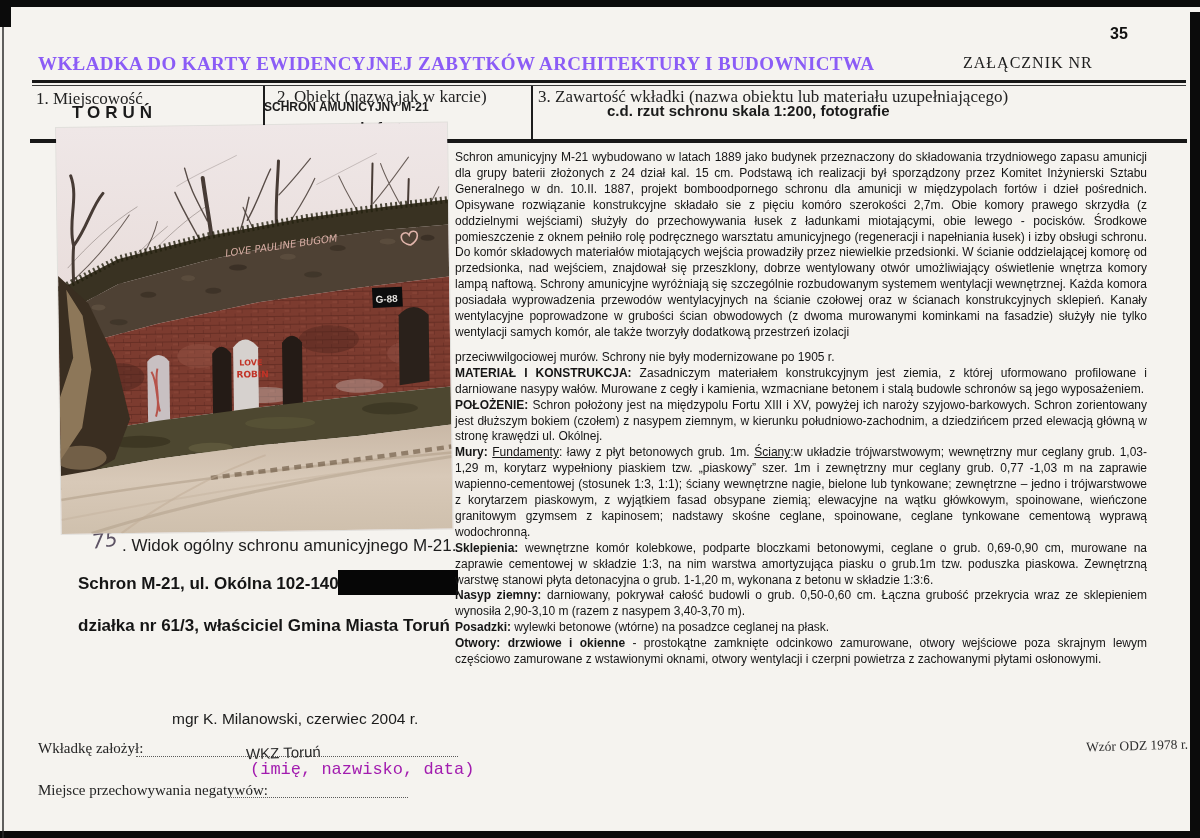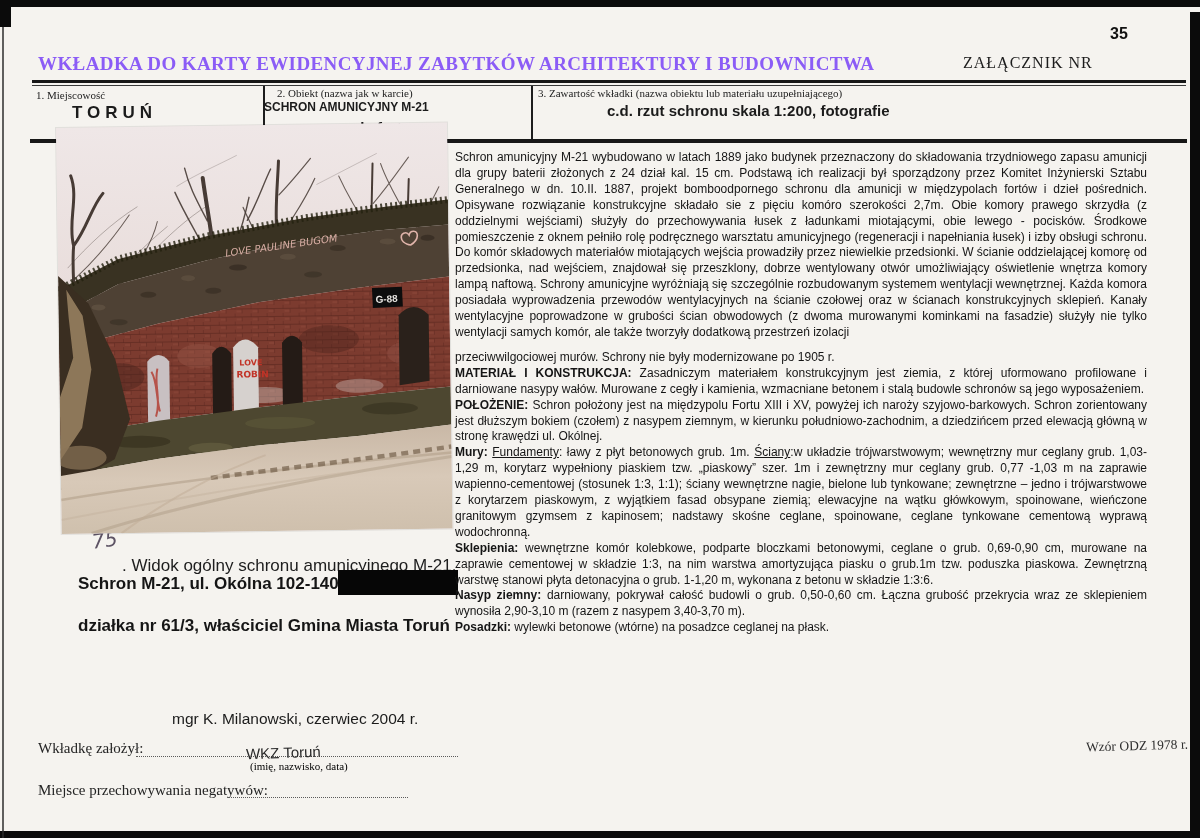--- a/index.html
+++ b/index.html
@@ -9,40 +9,40 @@
     font-family:"Liberation Serif", serif;color:#1a1a1a;
   }
   .abs{position:absolute;}
   
   .edge{background:#0b0b0b;}
   
   .doc-title{font-family:"Liberation Serif",serif;font-weight:bold;font-size:19px;letter-spacing:.4px;color:#8b5cf6;white-space:nowrap;}
   .zalacznik{font-family:"Liberation Serif",serif;font-size:16px;letter-spacing:1px;color:#1c1c1c;}
   .pageno{font-family:"Liberation Sans",sans-serif;font-weight:bold;font-size:16px;color:#111;}
   .rule{background:#171717;}
-  .field-label{font-family:"Liberation Serif",serif;font-size:11px;color:#222;white-space:nowrap;}
+  .field-label{font-family:"Liberation Serif",serif;font-size:17px;color:#222;white-space:nowrap;}
   .typed{font-family:"Liberation Sans",sans-serif;font-weight:bold;color:#1b1b1b;white-space:nowrap;}
   
   .article{
     font-family:"Liberation Sans",sans-serif;font-size:12px;line-height:15.9px;
     text-align:justify;color:#151515;width:692px;
   }
   .article p{margin:0;}
   .article .gap{margin-top:9px;}
   .article b{font-weight:bold;}
   .article .u{text-decoration:underline;margin-top:13px;}
   
   .handnum{font-family:"DejaVu Sans",sans-serif;font-size:20px;color:#5d5364;transform:rotate(-8deg);font-style:italic;}
   .photo-caption{font-family:"Liberation Sans",sans-serif;font-size:17px;color:#1d1d1d;white-space:nowrap;}
   .bold-cap{font-family:"Liberation Sans",sans-serif;font-weight:bold;font-size:17px;color:#151515;white-space:nowrap;}
   .author{font-family:"Liberation Sans",sans-serif;font-size:15.5px;color:#1b1b1b;white-space:nowrap;}
   .footer-label{font-family:"Liberation Serif",serif;font-size:15px;color:#242424;white-space:nowrap;}
   .dotted{border-bottom:1.6px dotted #5a5a5a;height:0;}
   .founder-value{font-family:"Liberation Sans",sans-serif;font-size:15px;color:#2a2a2a;transform:rotate(-2deg);white-space:nowrap;}
-  .hint{font-family:Liberation Serif, serif;font-size:11px;color:#000000;white-space:nowrap;}
+  .hint{font-family:Liberation Mono, monospace;font-size:17px;color:#a21caf;white-space:nowrap;}
   .wzor{font-family:"Liberation Serif",serif;font-size:13.5px;color:#2f2f2f;transform:rotate(-1.6deg);white-space:nowrap;}
   .vline{background:#1d1d1d;width:1.6px;}
   
   .photo-frame{
     width:391px;height:406px;transform:rotate(-0.8deg);transform-origin:top left;
     overflow:hidden;box-shadow:0 0 0 1px rgba(0,0,0,.08);background:#ece3e3;z-index:3;
   }
   .redaction{background:#060606;}
 </style>
 </head>
@@ -176,21 +176,21 @@
     <path d="M0,372 C120,354 260,340 391,330" stroke="#b2a08b" stroke-width="2.5" opacity=".6"></path>
     <path d="M30,406 C140,372 300,346 391,334" stroke="#ab9883" stroke-width="3" opacity=".45"></path>
     <path d="M150,352 C220,344 300,336 391,324" stroke="#6e5a45" stroke-width="4.5" stroke-dasharray="7 5" opacity=".65"></path>
     <path d="M60,406 C110,370 160,346 205,330" stroke="#bfac96" stroke-width="2" opacity=".5"></path>
     <path d="M0,392 C90,376 190,360 290,348" stroke="#c4b29d" stroke-width="2" opacity=".45"></path>
   </g>
 </svg>
 </div>
 
 <div class="abs handnum" style="left:92px;top:528px;">75</div>
-<div class="abs photo-caption" style="left:122px;top:536px;margin-top:20px;">. Widok ogólny schronu amunicyjnego M-21.</div>
+<div class="abs photo-caption" style="left:122px;top:536px;">. Widok ogólny schronu amunicyjnego M-21.</div>
 
 <div class="abs bold-cap" style="left:78px;top:574px;">Schron M-21, ul. Okólna 102-140,</div>
 <div class="abs redaction" style="left:338px;top:570px;width:120px;height:25px;"></div>
 <div class="abs bold-cap" style="left:78px;top:616px;">działka nr 61/3, właściciel Gmina Miasta Toruń</div>
 
 <div class="abs author" style="left:172px;top:710px;">mgr  K. Milanowski, czerwiec 2004 r.</div>
 
 <div class="abs footer-label" style="left:38px;top:740px;">Wkładkę założył:</div>
 <div class="abs dotted" style="left:136px;top:756px;width:322px;"></div>
 <div class="abs founder-value" style="left:246px;top:744px;">WKZ Toruń</div>
@@ -203,13 +203,14 @@
 
 <div class="abs article" style="left:455px;top:150px;">
   <p><span>Schron  amunicyjny M-21 wybudowano w latach 1889 jako budynek przeznaczony  do składowania trzydniowego zapasu amunicji dla grupy baterii złożonych z 24 dział kal. 15 cm. Podstawą ich realizacji  był  sporządzony przez Komitet Inżynierski  Sztabu Generalnego w dn. 10.II. 1887,  projekt bomboodpornego schronu dla amunicji w międzypolach  fortów i dzieł pośrednich.  Opisywane  rozwiązanie konstrukcyjne składało sie z pięciu  komóro szerokości 2,7m. Obie komory prawego skrzydła (z oddzielnymi wejściami) służyły do przechowywania  łusek z ładunkami  miotającymi,  obie lewego - pocisków. Środkowe pomieszczenie z oknem pełniło rolę podręcznego warsztatu amunicyjnego (regeneracji i napełniania łusek) i izby obsługi schronu. Do komór składowych materiałów miotających wejścia prowadziły przez niewielkie przedsionki. W ścianie oddzielającej komorę od przedsionka,  nad wejściem, znajdował się przeszklony, dobrze wentylowany otwór umożliwiający oświetlenie  wnętrza komory lampą naftową. Schrony amunicyjne wyróżniają się szczególnie rozbudowanym systemem wentylacji wewnętrznej.  Każda  komora posiadała wyprowadzenia przewodów wentylacyjnych na ścianie czołowej oraz w ścianach konstrukcyjnych sklepień. Kanały wentylacyjne poprowadzone w grubości ścian obwodowych (z dwoma murowanymi kominkami na fasadzie) służyły nie tylko wentylacji samych komór, ale także tworzyły dodatkową przestrzeń izolacji</span></p>
   <p class="gap"><span>przeciwwilgociowej murów. Schrony nie były  modernizowane  po 1905 r.</span></p>
   <p><b>MATERIAŁ I KONSTRUKCJA:</b><span> Zasadniczym materiałem konstrukcyjnym jest ziemia, z której uformowano profilowane i darniowane nasypy wałów.  Murowane z cegły i kamienia, wzmacniane betonem i stalą budowle schronów  są  jego wyposażeniem.</span></p>
   <p><b>POŁOŻENIE:</b><span> Schron  położony jest na międzypolu Fortu XIII i XV, powyżej ich naroży szyjowo-barkowych. Schron zorientowany jest dłuższym bokiem (czołem) z nasypem ziemnym, w kierunku południowo-zachodnim, a dziedzińcem przed elewacją główną w stronę krawędzi  ul. Okólnej.</span></p>
   <p><b>Mury: </b><span class="u">Fundamenty</span><span>: ławy z płyt betonowych grub. 1m. </span><span class="u">Ściany</span><span>:w układzie trójwarstwowym; wewnętrzny mur ceglany grub. 1,03-1,29 m, korytarz  wypełniony piaskiem  tzw. „piaskowy” szer. 1m i zewnętrzny mur ceglany grub. 0,77 -1,03 m  na zaprawie wapienno-cementowej (stosunek 1:3, 1:1); ściany wewnętrzne nagie, bielone lub tynkowane; zewnętrzne – jedno i  trójwarstwowe z korytarzem piaskowym, z wyjątkiem fasad  obsypane ziemią; elewacyjne na wątku główkowym, spoinowane, wieńczone granitowym gzymsem z kapinosem; nadstawy skośne ceglane, spoinowane, ceglane tynkowane cementową wyprawą wodochronną.</span></p>
   <p><b>Sklepienia:</b><span> wewnętrzne komór kolebkowe, podparte bloczkami betonowymi, ceglane o grub. 0,69-0,90 cm, murowane na zaprawie cementowej w składzie 1:3, na nim warstwa amortyzująca piasku o grub.1m tzw. poduszka piaskowa. Zewnętrzną  warstwę  stanowi płyta detonacyjna o grub. 1-1,20 m, wykonana z betonu w składzie 1:3:6.</span></p>
   <p><b>Nasyp ziemny:</b><span> darniowany, pokrywał całość budowli o grub. 0,50-0,60 cm. Łączna grubość przekrycia wraz ze sklepieniem wynosiła 2,90-3,10 m (razem z nasypem 3,40-3,70 m).</span></p>
   <p><b>Posadzki:</b><span> wylewki betonowe (wtórne) na posadzce ceglanej na płask.</span></p>
+  <p><b>Otwory: drzwiowe i  okienne</b><span> - prostokątne zamknięte odcinkowo zamurowane, otwory wejściowe poza skrajnym lewym częściowo zamurowane z wstawionymi oknami, otwory wentylacji i czerpni powietrza z zachowanymi płytami osłonowymi.</span></p>
 </div>
 
 </body></html>

